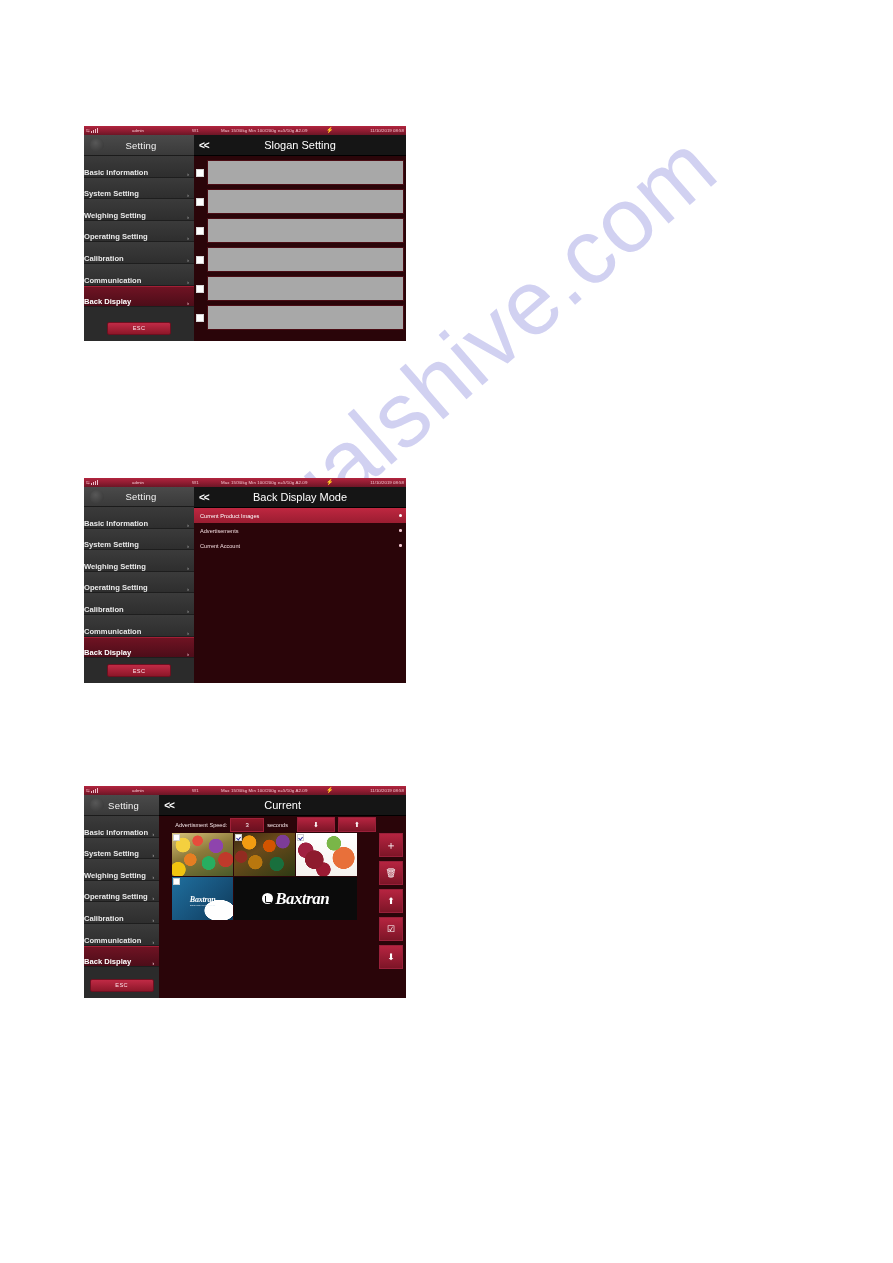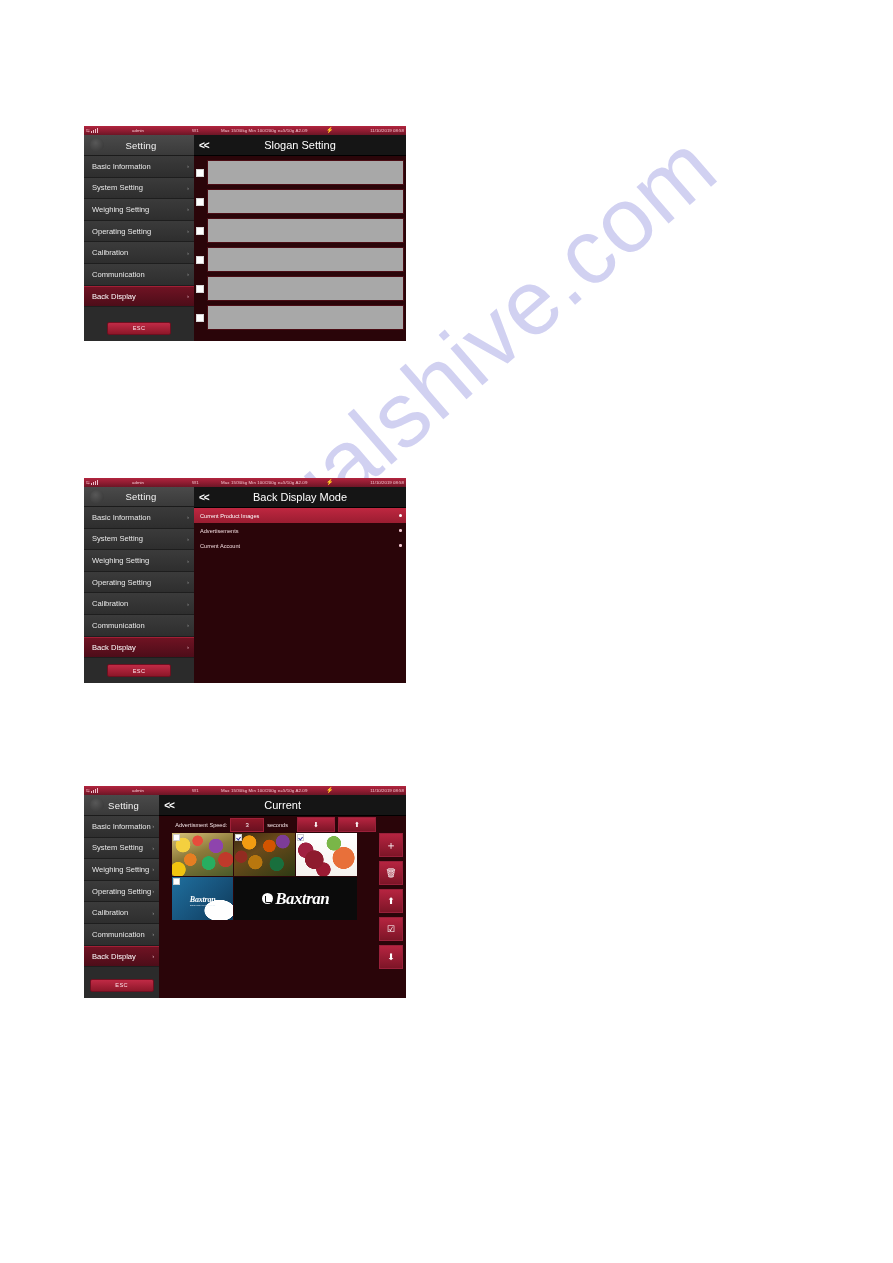--- a/index.html
+++ b/index.html
@@ -112,28 +112,29 @@
     color: #f4f4f4;
     font-size: 9.5px;
     letter-spacing: .2px;
     padding-left: 4px;
     box-sizing: border-box;
   }
   .menu { flex: 1; display: flex; flex-direction: column; }
   .menu-item {
     height: 21.6px;
     display: flex;
-    align-items: center;
-    padding-left: 8px;
+    align-items: flex-end;
+    padding-left: 0;
     color: #e8e8e8;
     font-size: 7.6px;
     background: linear-gradient(180deg, #3b3b3b 0%, #2e2e2e 100%);
     border-bottom: 1px solid #1e1e1e;
     position: relative;
     box-sizing: border-box;
+    font-weight: bold;
   }
   .menu-item .chev {
     position: absolute;
     right: 5px;
     color: #9a9a9a;
     font-size: 6px;
   }
   .menu-item.active {
     background: linear-gradient(180deg, #6f1323 0%, #4d0d19 100%);
     color: #ffffff;

